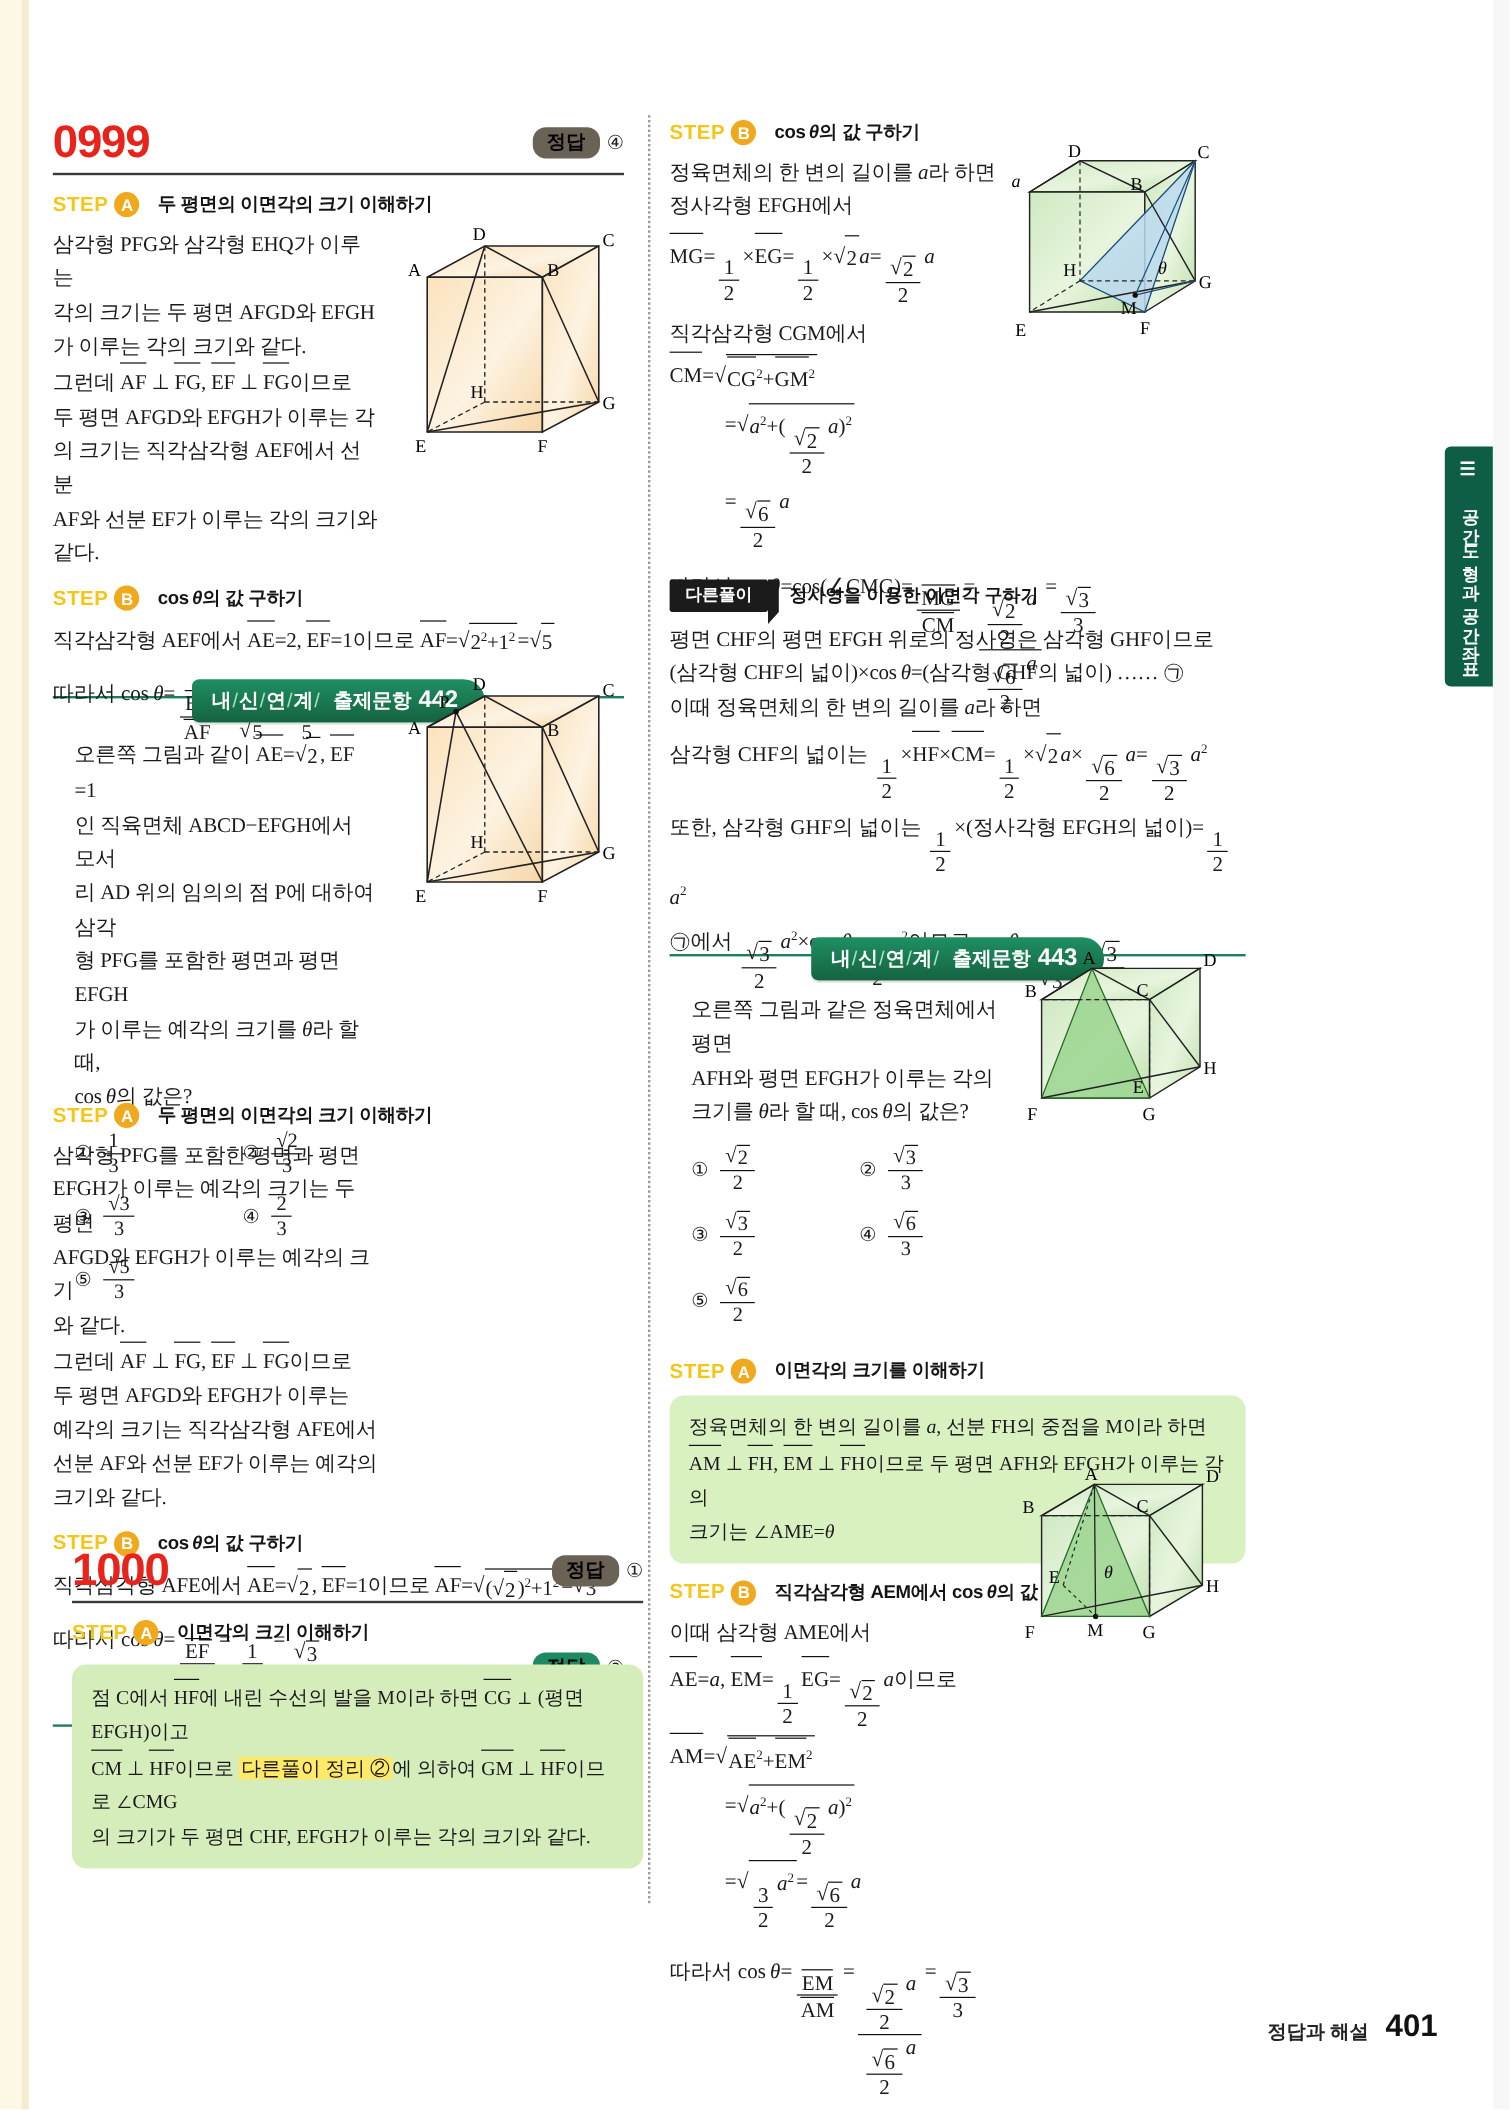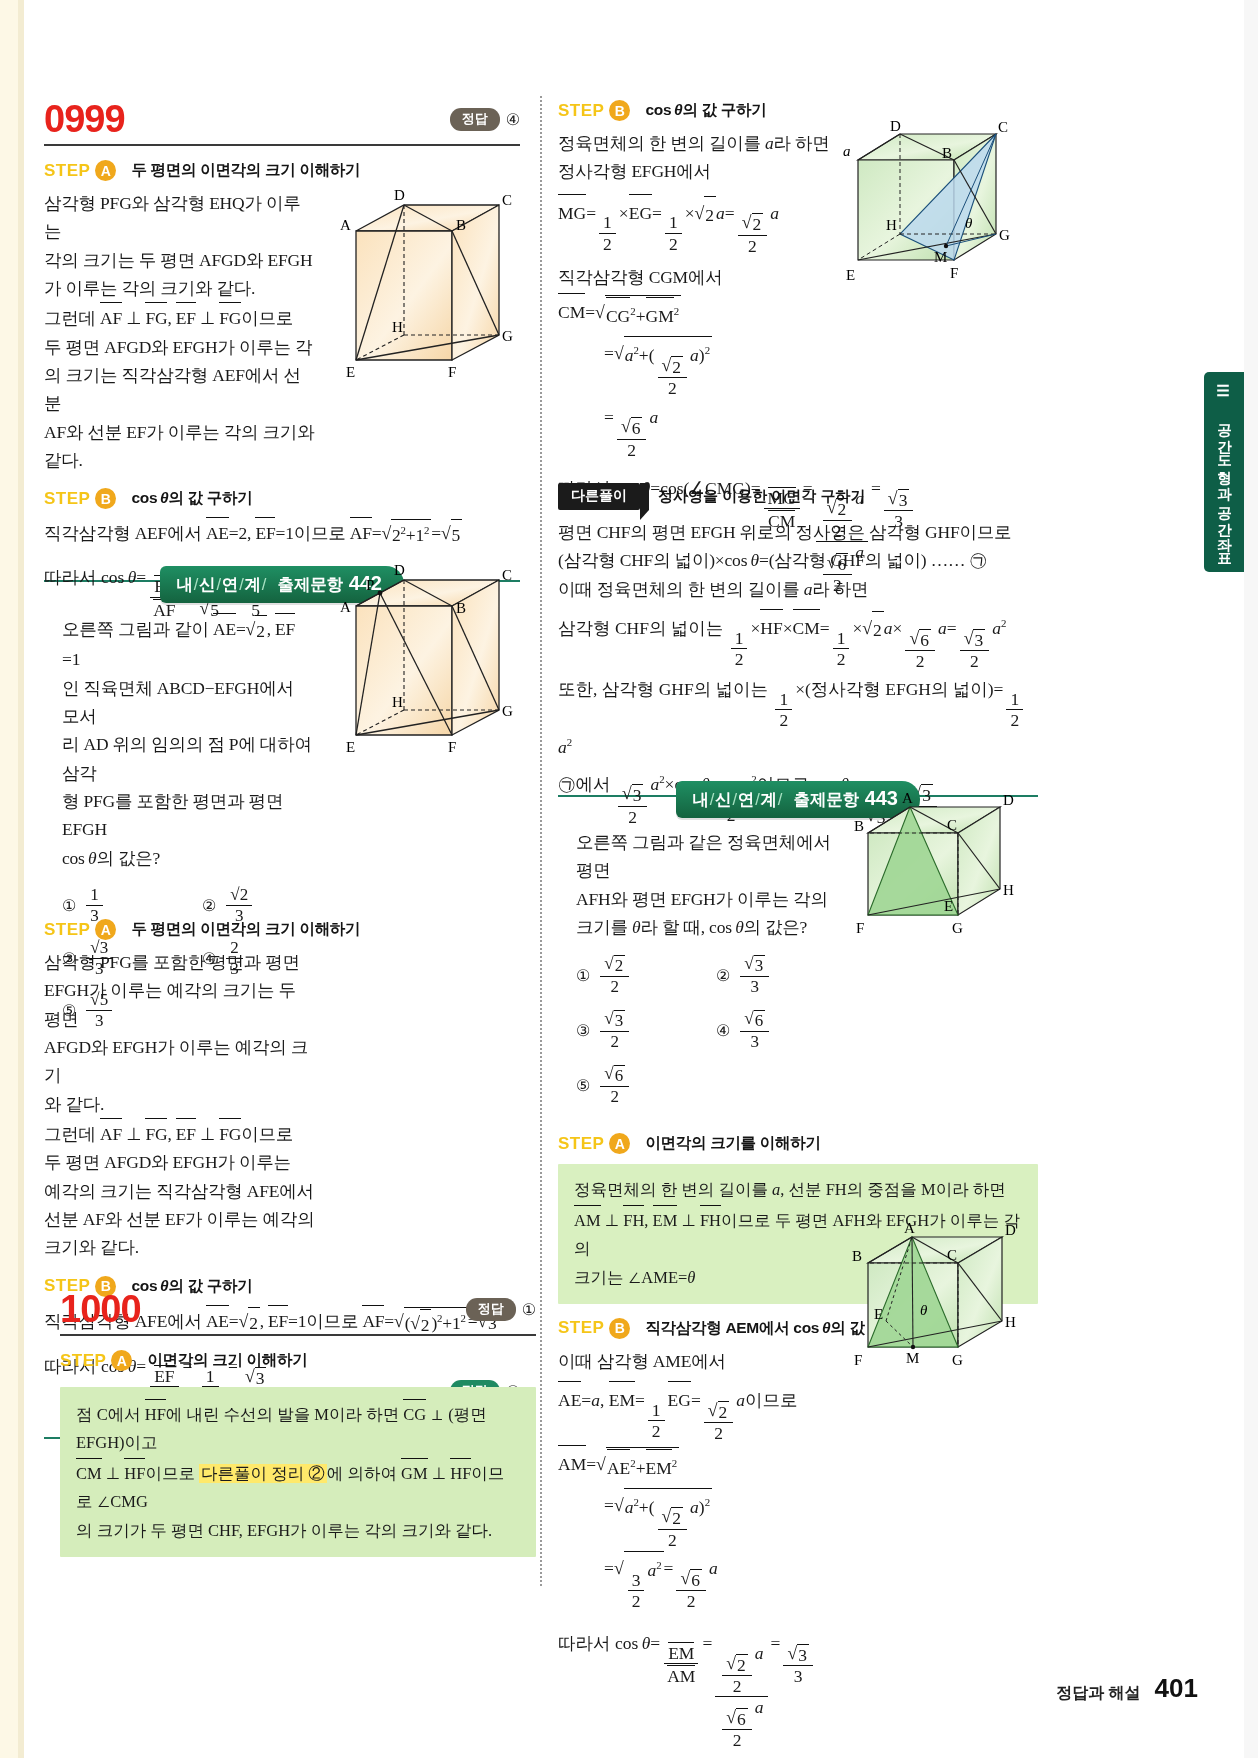--- a/index.html
+++ b/index.html
@@ -29,22 +29,22 @@
   
   .qnum{
     color:#e8231c;font-family:"Liberation Sans",sans-serif;font-weight:bold;
     font-size:38px;letter-spacing:-1px;line-height:1;
   }
   .qrow{display:flex;align-items:center;justify-content:space-between;}
   .ans-pill{
     display:inline-flex;align-items:center;gap:6px;
   }
   .pill{
-    background:#6b6256;color:#ffffff;border-radius:11px;padding:2px 12px 3px;
-    font-family:"Liberation Sans",sans-serif;font-size:13px;font-weight:bold;
+    background:#6b6256;color:#000000;border-radius:11px;padding:2px 12px 3px;
+    font-family:"Liberation Sans",sans-serif;font-size:16px;font-weight:bold;
   }
   .pill.green{background:#1f8a62;}
   .circnum{font-size:16px;color:#222;}
   .rule-dark{border:0;border-top:2px solid #3a3a3a;margin:6px 0 0;}
   .rule-green{border:0;border-top:2.5px solid #1d7d63;margin:0;}
 
   
   .step{display:flex;align-items:center;gap:9px;margin:14px 0 8px;}
   .step-word{
     font-family:"Liberation Sans",sans-serif;font-weight:bold;font-size:17px;
@@ -86,21 +86,21 @@
     position:relative;
   }
   .darktag .blk:after{
     content:"";position:absolute;right:-9px;top:0;border-left:9px solid #1b1b1b;
     border-bottom:10px solid transparent;border-top:0 solid transparent;height:100%;
   }
   .darktag .dt{font-family:"Liberation Sans",sans-serif;font-weight:bold;font-size:15px;color:#141414;}
 
   
   .greenbox{
-    background:#d5edbb;border-radius:1px;padding:12px 16px;margin:10px 0 6px;
+    background:#d5edbb;border-radius:12px;padding:12px 16px;margin:10px 0 6px;
     font-size:16.5px;line-height:1.72;
   }
   .greenbox.lighter{background:#d9f0c0;}
   .hl-yellow{background:#ffe96b;padding:0 2px;}
 
   
   .choices{display:grid;grid-template-columns:1fr 1fr;row-gap:14px;margin:14px 0 4px;width:280px;}
   .choice{display:flex;align-items:center;gap:7px;font-size:17px;}
   .cnum{font-size:16px;}
   .it{font-style:italic;}
@@ -253,20 +253,21 @@
       </div>
 
       <div class="ptxt narrow2" style="margin-left:18px">
         <div>오른쪽 그림과 같이 <span class="ovl">AE</span>=<span class="sq">
               <span class="rad">√</span>
               <span class="body">2</span>
             </span>, <span class="ovl">EF</span>=1</div>
         <div>인 직육면체 ABCD−EFGH에서 모서</div>
         <div>리 AD 위의 임의의 점 P에 대하여 삼각</div>
         <div>형 PFG를 포함한 평면과 평면 EFGH</div>
+        <div>가 이루는 예각의 크기를 <span class="it">θ</span>라 할 때,</div>
         <div>cos <span class="it">θ</span>의 값은?</div>
       </div>
 
       <div class="choices" style="margin-left:18px">
         <div class="choice">
           <span class="cnum">①</span>
           <span class="frac">
               <span class="num">1</span>
               <span class="den">3</span>
             </span>

